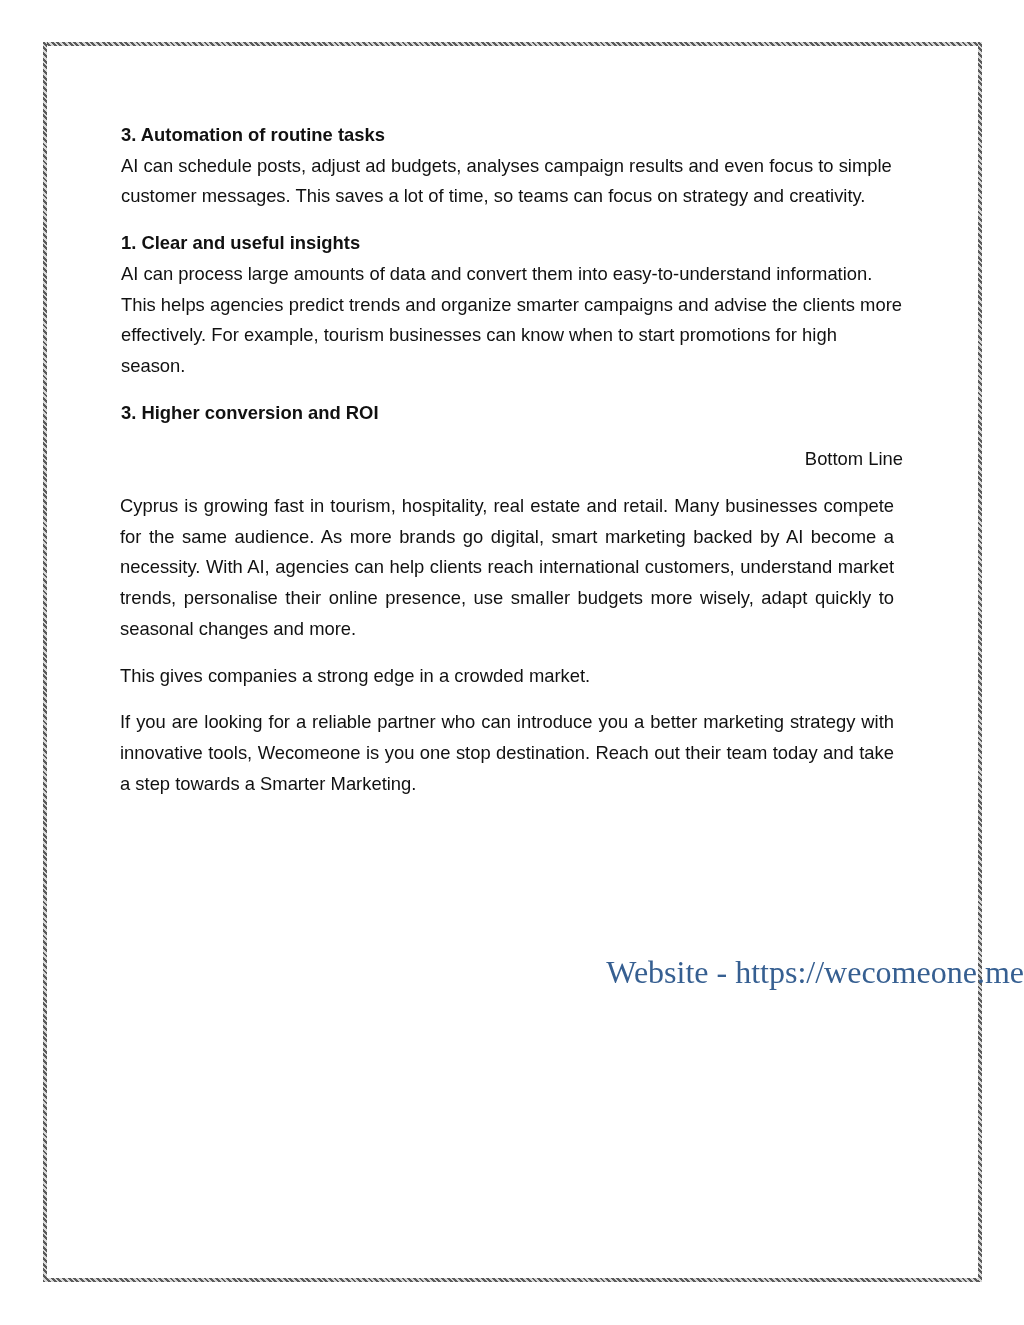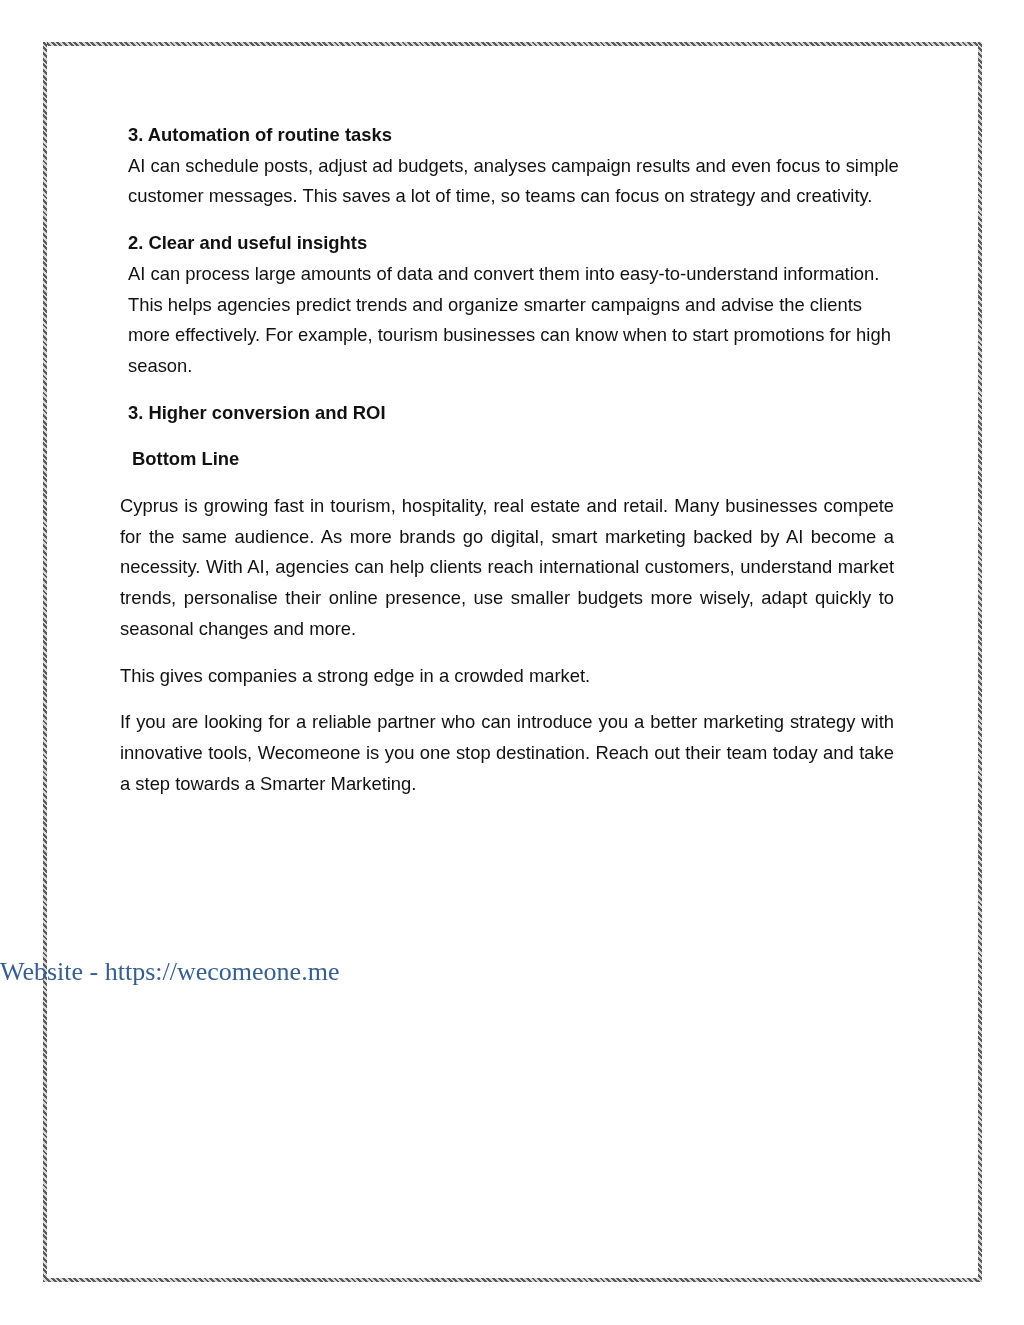--- a/index.html
+++ b/index.html
@@ -34,51 +34,52 @@
 
     .content {
       position: absolute;
       left: 120px;
       top: 120px;
       width: 783px;
       font-size: 18.4px;
       line-height: 30.7px;
     }
     .section {
-      margin: 0 0 16px 8px;
+      margin: 0 0 16px 1px;
     }
     .section-heading {
       font-weight: bold;
       display: block;
     }
     .section-body {
       display: block;
     }
     .bottom-heading {
-      font-weight: bold;
+      font-weight: normal;
       margin: 0 0 16px 12px;
+      text-align: right;
     }
     .para {
       margin: 0 9px 16px 0;
       text-align: justify;
     }
     .para-left {
       margin: 8px 0 16px 0;
     }
     .bold {
       font-weight: normal;
     }
     .website {
       position: absolute;
       left: 0;
       width: 1024px;
       top: 950px;
-      text-align: left;
+      text-align: right;
       font-family: "Liberation Serif", "DejaVu Serif", serif;
-      font-size: 26px;
+      font-size: 32px;
       line-height: 44px;
       color: #365f91;
     }
   </style>
 </head>
 <body>
 
 <div class="page-frame">
   <div class="frame-edge frame-top"></div>
   <div class="frame-edge frame-bottom"></div>
@@ -87,21 +88,21 @@
 </div>
 
 <div class="content">
 
   <div class="section">
     <span class="section-heading">3. Automation of routine tasks</span>
     <span class="section-body">AI can schedule posts, adjust ad budgets, analyses campaign results and even focus to simple customer messages. This saves a lot of time, so teams can focus on strategy and creativity.</span>
   </div>
 
   <div class="section">
-    <span class="section-heading">2. Clear and useful insights</span>
+    <span class="section-heading">1. Clear and useful insights</span>
     <span class="section-body">AI can process large amounts of data and convert them into easy-to-understand information. This helps agencies predict trends and organize smarter campaigns and advise the clients more effectively. For example, tourism businesses can know when to start promotions for high season.</span>
   </div>
 
   <div class="section">
     <span class="section-heading">3. Higher conversion and ROI</span>
   </div>
 
   <div class="bottom-heading">Bottom Line</div>
 
   <p class="para">Cyprus is growing fast in tourism, hospitality, real estate and retail. Many businesses compete for the same audience. As more brands go digital, smart marketing backed by AI become a necessity. With AI, agencies can help clients reach international customers, understand market trends, personalise their online presence, use smaller budgets more wisely, adapt quickly to seasonal changes and more.</p>

